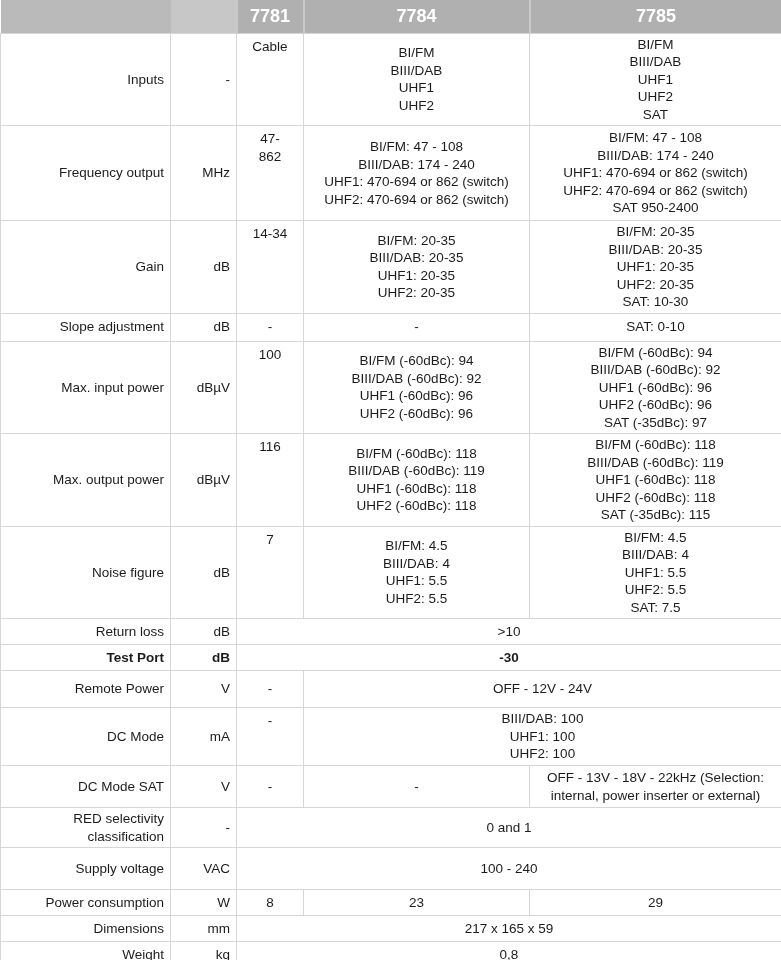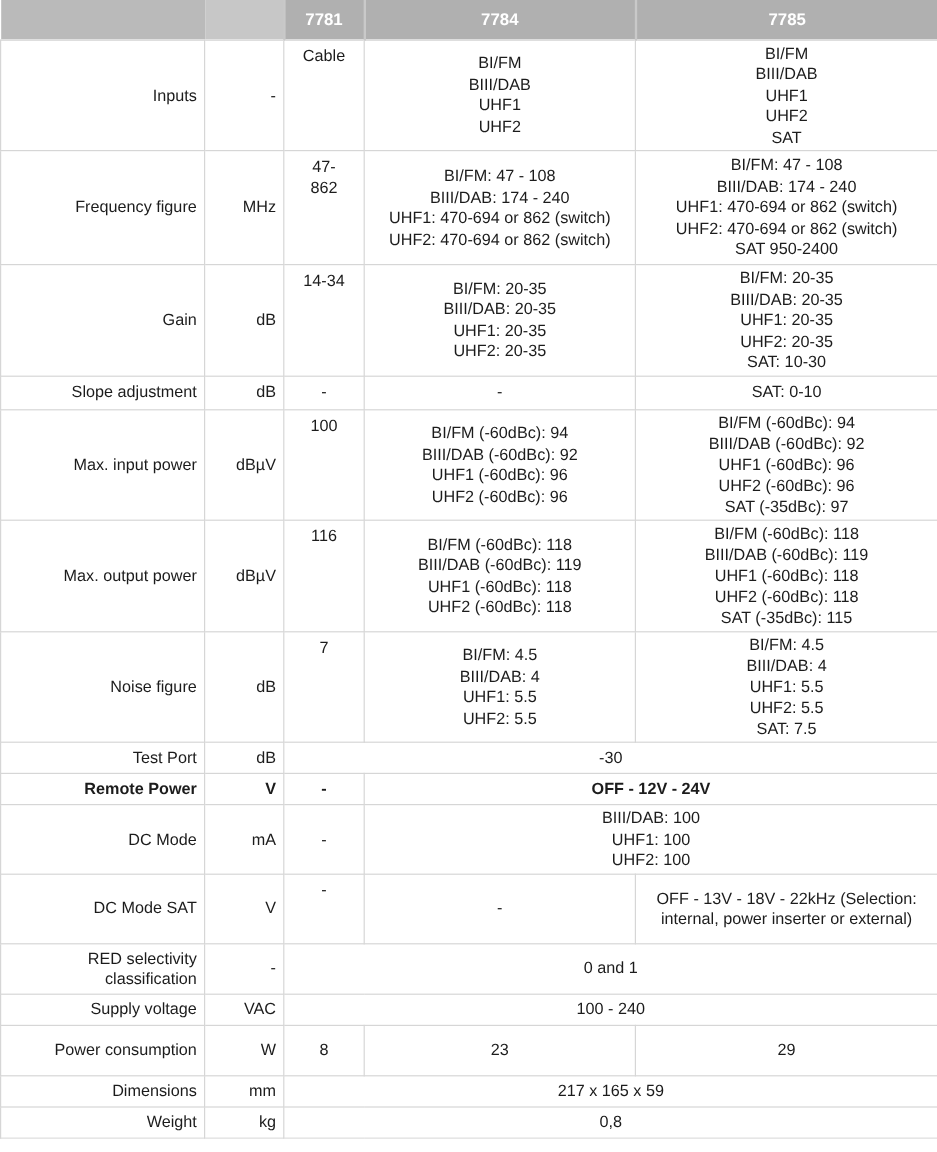--- a/index.html
+++ b/index.html
@@ -14,21 +14,21 @@
     border-collapse: collapse;
   }
   col.c0 { width: 170px; }
   col.c1 { width: 66px; }
   col.c2 { width: 67px; }
   col.c3 { width: 226px; }
   col.c4 { width: 252px; }
 
   thead tr { height: 33px; }
   thead th {
-    font-size: 14px;
+    font-size: 18px;
     font-weight: bold;
     color: #ffffff;
     text-align: center;
     vertical-align: middle;
     padding: 0;
     border: none;
   }
   thead th.h0 { background: #bababa; }
   thead th.h1 { background: #c7c7c7; }
   thead th.h2, thead th.h3, thead th.h4 {
@@ -109,21 +109,21 @@
 BIII/DAB
 UHF1
 UHF2</td>
         <td class="val">BI/FM
 BIII/DAB
 UHF1
 UHF2
 SAT</td>
       </tr>
       <tr>
-        <td class="label">Frequency figure</td>
+        <td class="label">Frequency output</td>
         <td class="unit">MHz</td>
         <td class="val">47-
 862</td>
         <td class="val">BI/FM: 47 - 108
 BIII/DAB: 174 - 240
 UHF1: 470-694 or 862 (switch)
 UHF2: 470-694 or 862 (switch)</td>
         <td class="val">BI/FM: 47 - 108
 BIII/DAB: 174 - 240
 UHF1: 470-694 or 862 (switch)
@@ -187,20 +187,25 @@
 BIII/DAB: 4
 UHF1: 5.5
 UHF2: 5.5</td>
         <td class="val">BI/FM: 4.5
 BIII/DAB: 4
 UHF1: 5.5
 UHF2: 5.5
 SAT: 7.5</td>
       </tr>
       <tr>
+        <td class="label">Return loss</td>
+        <td class="unit">dB</td>
+        <td class="val" colspan="3">&gt;10</td>
+      </tr>
+      <tr>
         <td class="label">Test Port</td>
         <td class="unit">dB</td>
         <td class="val" colspan="3">-30</td>
       </tr>
       <tr>
         <td class="label">Remote Power</td>
         <td class="unit">V</td>
         <td class="val">-</td>
         <td class="val" colspan="2">OFF - 12V - 24V</td>
       </tr>

